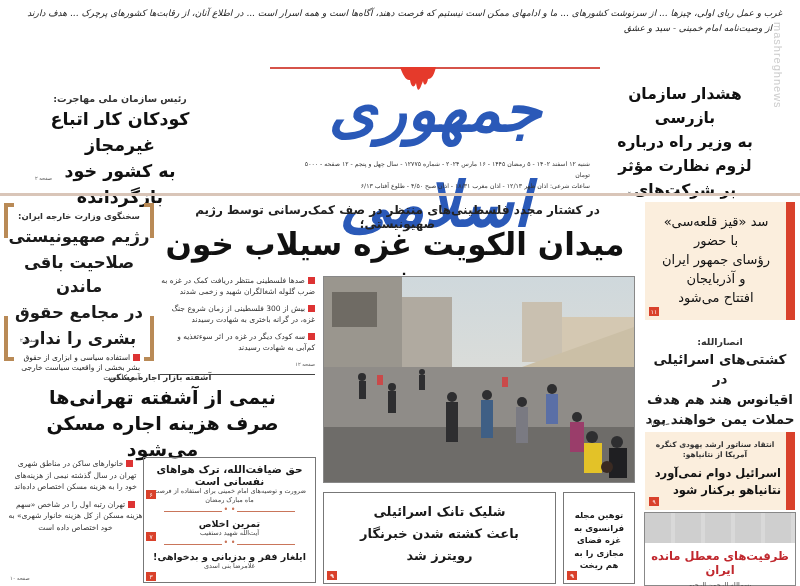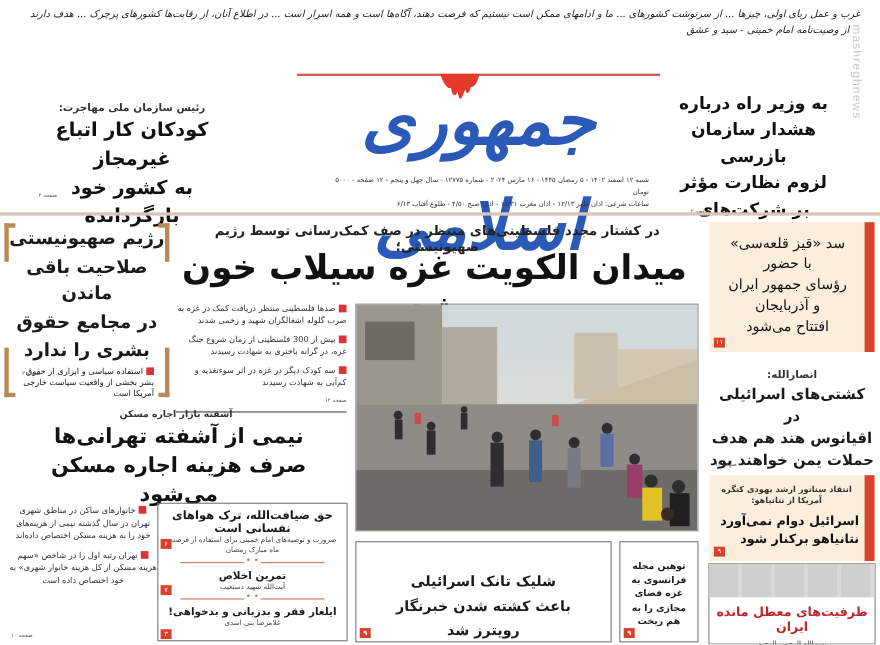--- a/index.html
+++ b/index.html
@@ -53,21 +53,21 @@
 .housing-h{left:15px;top:384px;width:295px;text-align:center;font-size:19px;font-weight:bold;line-height:26px;color:#111}
 .housing-b{left:8px;top:458px;width:135px;text-align:center;font-size:7.5px;line-height:11.5px;color:#333}
 .housing-b p{margin-bottom:6px}
 .ramadan{left:143px;top:457px;width:173px;height:126px;border:1px solid #777;text-align:center}
 .ramadan .h{font-weight:bold;font-size:10.5px;margin-top:5px}
 .ramadan .s{font-size:6.5px;color:#444;line-height:9px;padding:0 8px}
 .ramadan .div{height:1px;background:#c9755a;margin:6px 20px;position:relative}
 .ramadan .div::after{content:"• •";position:absolute;left:50%;top:-6px;transform:translateX(-50%);font-size:8px;color:#c9755a;background:#fff;padding:0 2px}
 .ramadan .h2{font-weight:bold;font-size:9.5px}
 .ramadan .pgnum{right:auto;left:2px}
-.reuters{left:323px;top:492px;width:233px;height:92px;border:1px solid #777;text-align:center;font-weight:bold;font-size:13px;line-height:22px;padding-top:26px}
+.reuters{left:323px;top:492px;width:233px;height:92px;border:1px solid #777;text-align:center;font-weight:bold;font-size:13px;line-height:22px;padding-top:8px}
 .france{left:563px;top:492px;width:72px;height:92px;border:1px solid #777;text-align:center;font-weight:bold;font-size:8.5px;line-height:12.5px;padding-top:16px}
 .pref{position:absolute;font-size:5px;color:#555}
 </style>
 </head>
 <body>
 
 <div class="abs quote">
   <span>غرب و عمل ربای اولی، چیزها ... از سرنوشت کشورهای ... ما و ادامهای ممکن است نیستیم که فرصت دهند، آگاه‌ها است و همه اسرار است ... در اطلاع آنان، از رقابت‌ها کشورهای پرچرک ... هدف دارند</span>
   <span class="src">از وصیت‌نامه امام خمینی - سید و عشق</span>
 </div>
@@ -79,22 +79,22 @@
     <path d="M2 0 H38 C36 8 34 12 30 12 C29 18 26 20 25 14 C22 22 20 28 18 16 C16 22 13 20 12 13 C8 14 5 8 2 0 Z" fill="#e53a2b"></path>
   </svg>
   <div class="mast-title">جمهوری اسلامی</div>
 </div>
 <div class="abs dateline">
   <div>شنبه ۱۲ اسفند ۱۴۰۲ - ۵ رمضان ۱۴۴۵ - ۱۶ مارس ۲۰۲۴ - شماره ۱۲۷۷۵ - سال چهل و پنجم - ۱۲ صفحه - ۵۰۰۰ تومان</div>
   <div>ساعات شرعی: اذان ظهر ۱۲/۱۳ - اذان مغرب ۱۸/۳۱ - اذان صبح ۴/۵۰ - طلوع آفتاب ۶/۱۳</div>
 </div>
 
 <div class="abs box-top-right">
+  <div>هشدار سازمان بازرسی</div>
   <div>به وزیر راه درباره</div>
-  <div>هشدار سازمان بازرسی</div>
   <div>لزوم نظارت مؤثر</div>
   <div>بر شرکت‌های هواپیمایی</div>
 </div>
 <div class="pref" style="right:155px;top:190px">صفحه ۲</div>
 
 <div class="abs box-top-left">
   <div class="kicker">رئیس سازمان ملی مهاجرت:</div>
   <div class="hl-md">کودکان کار اتباع غیرمجاز</div>
   <div class="hl-md">به کشور خود بازگردانده</div>
 </div>
@@ -158,20 +158,21 @@
         <rect x="180" y="100" width="6" height="10"></rect>
       </g>
   </svg>
 </div>
 
 <div class="abs bracket-box">
   <div class="br tl"></div>
   <div class="br tr"></div>
   <div class="br bl"></div>
   <div class="br br2"></div>
+  <div class="kicker">سخنگوی وزارت خارجه ایران:</div>
   <div class="hl">رژیم صهیونیستی</div>
   <div class="hl">صلاحیت باقی ماندن</div>
   <div class="hl">در مجامع حقوق</div>
   <div class="hl">بشری را ندارد</div>
   <div class="sub"><span class="redsq"></span><span>استفاده سیاسی و ابزاری از حقوق بشر بخشی از واقعیت سیاست خارجی آمریکا است</span></div>
   <div class="pref" style="left:16px;bottom:18px">صفحه ۲</div>
 </div>
 
 <div class="abs card-red">
   <div class="bar"></div>

